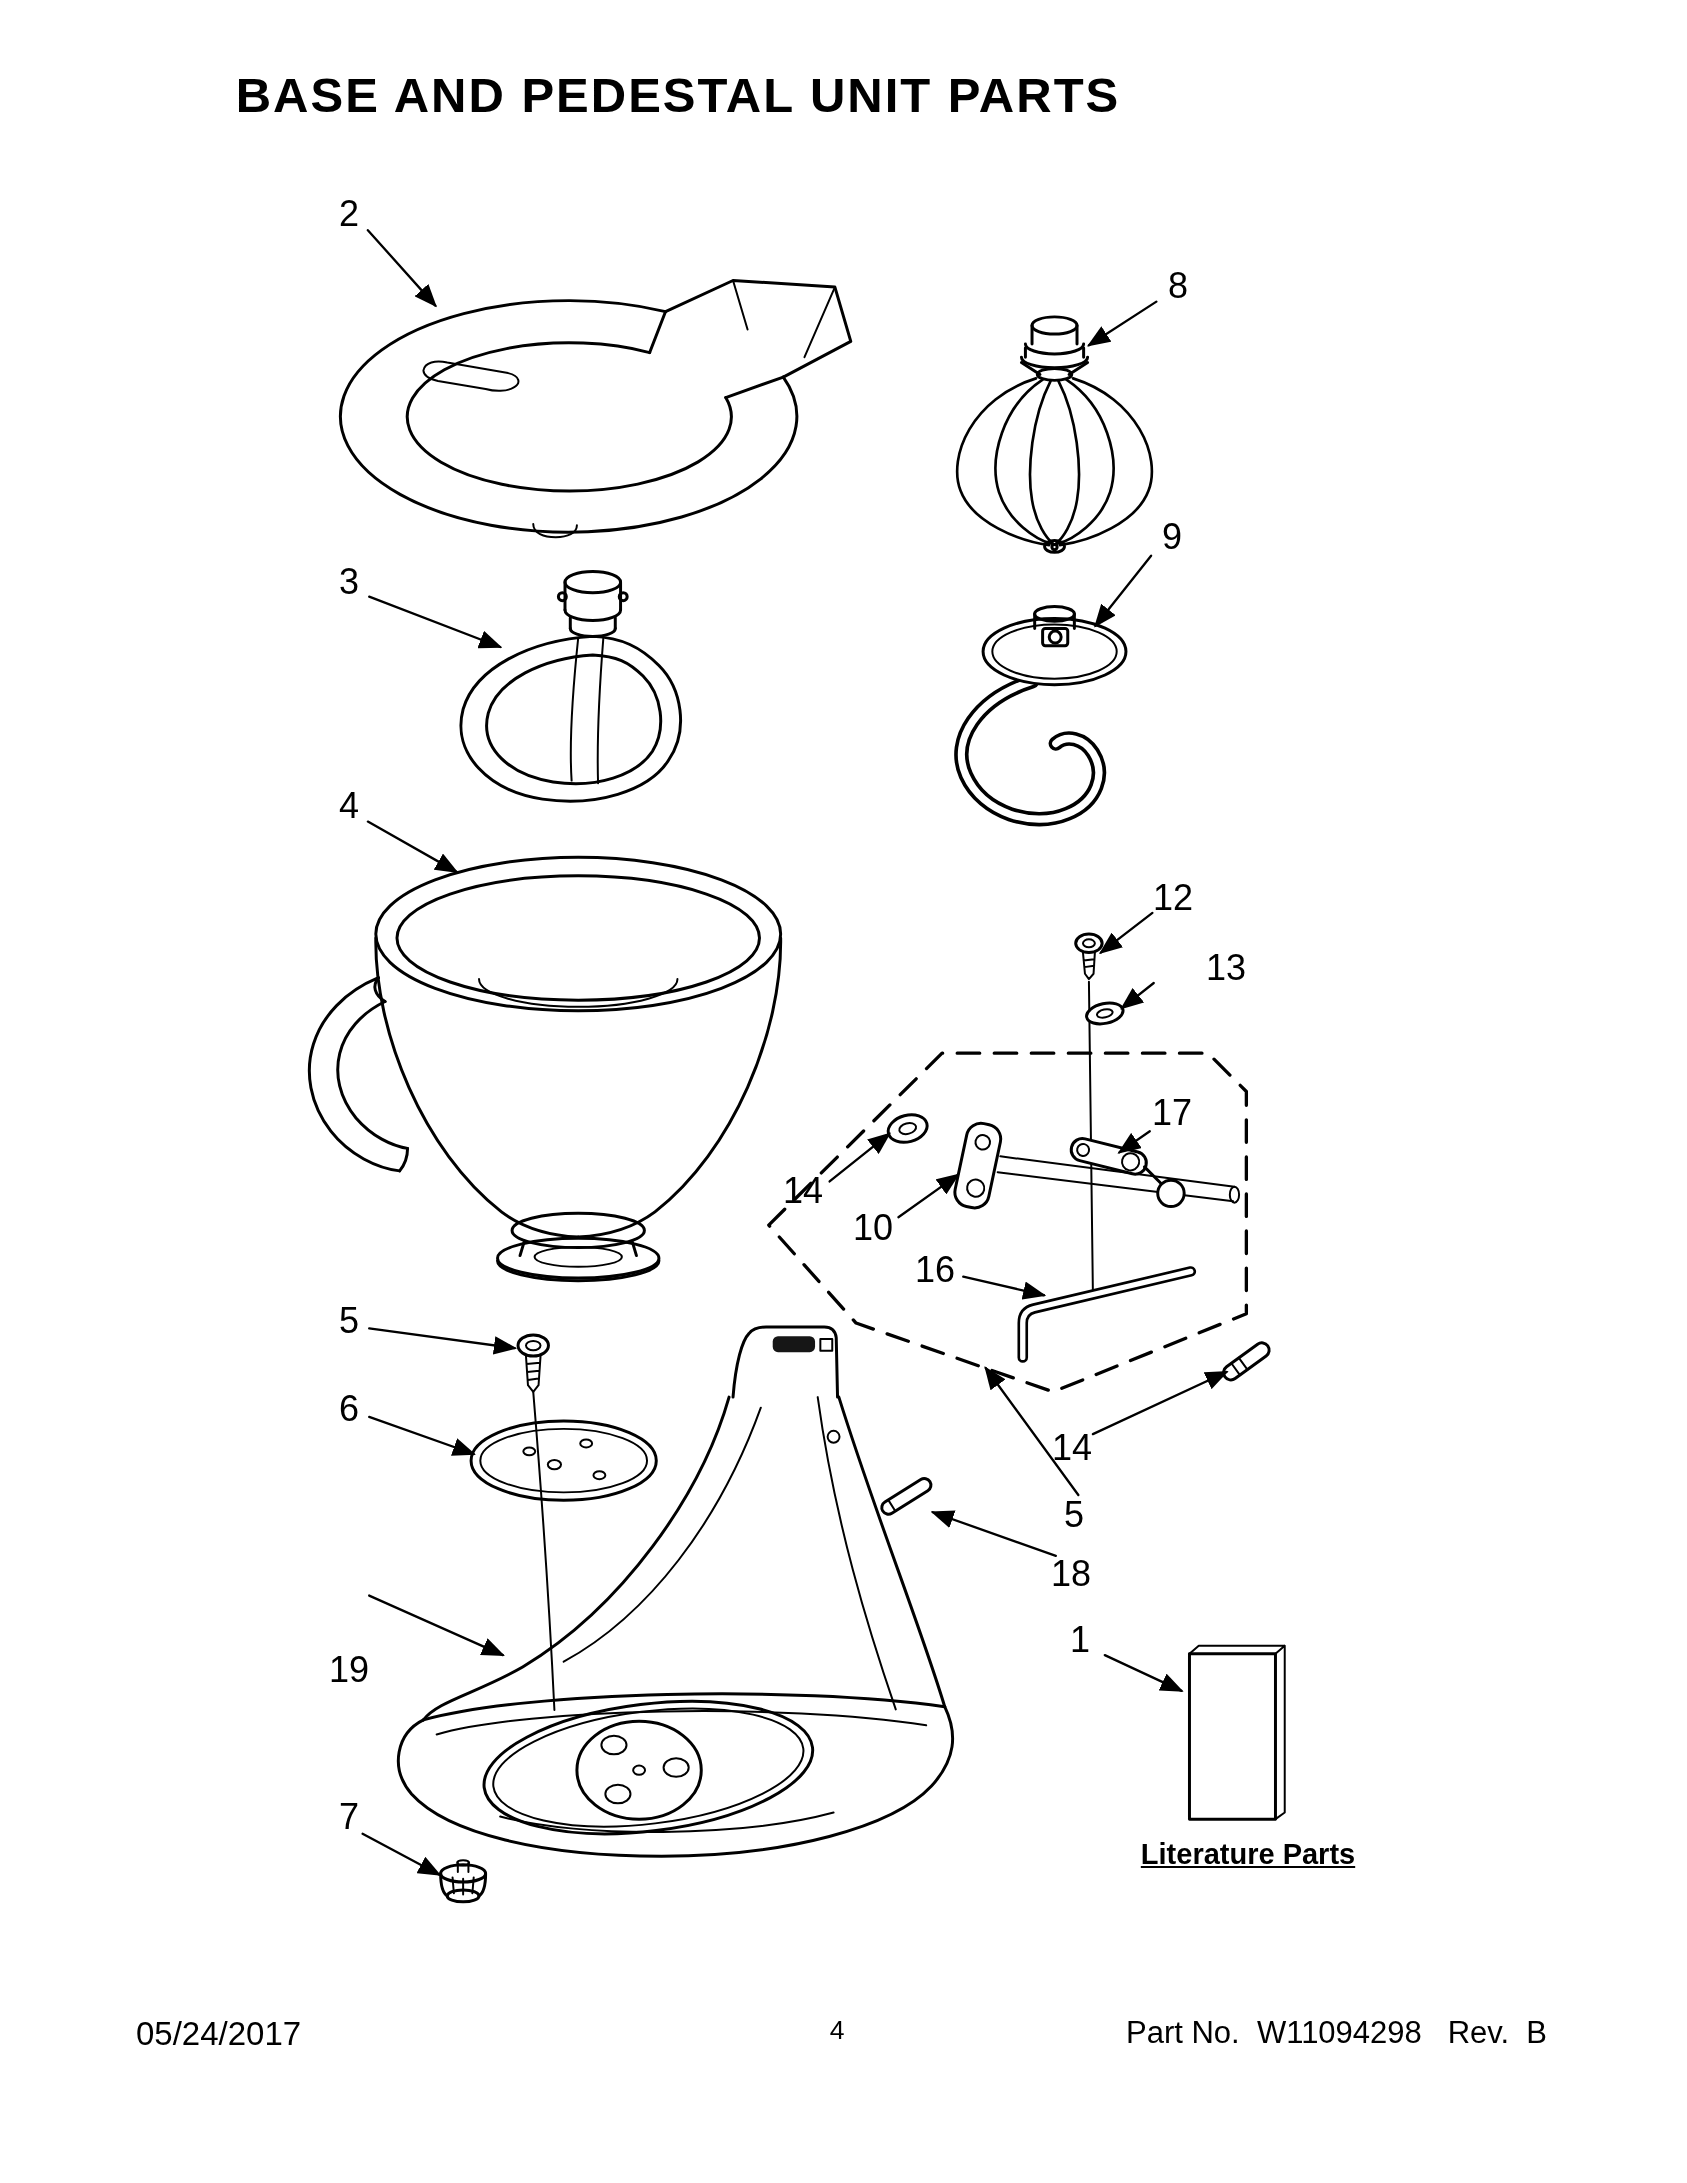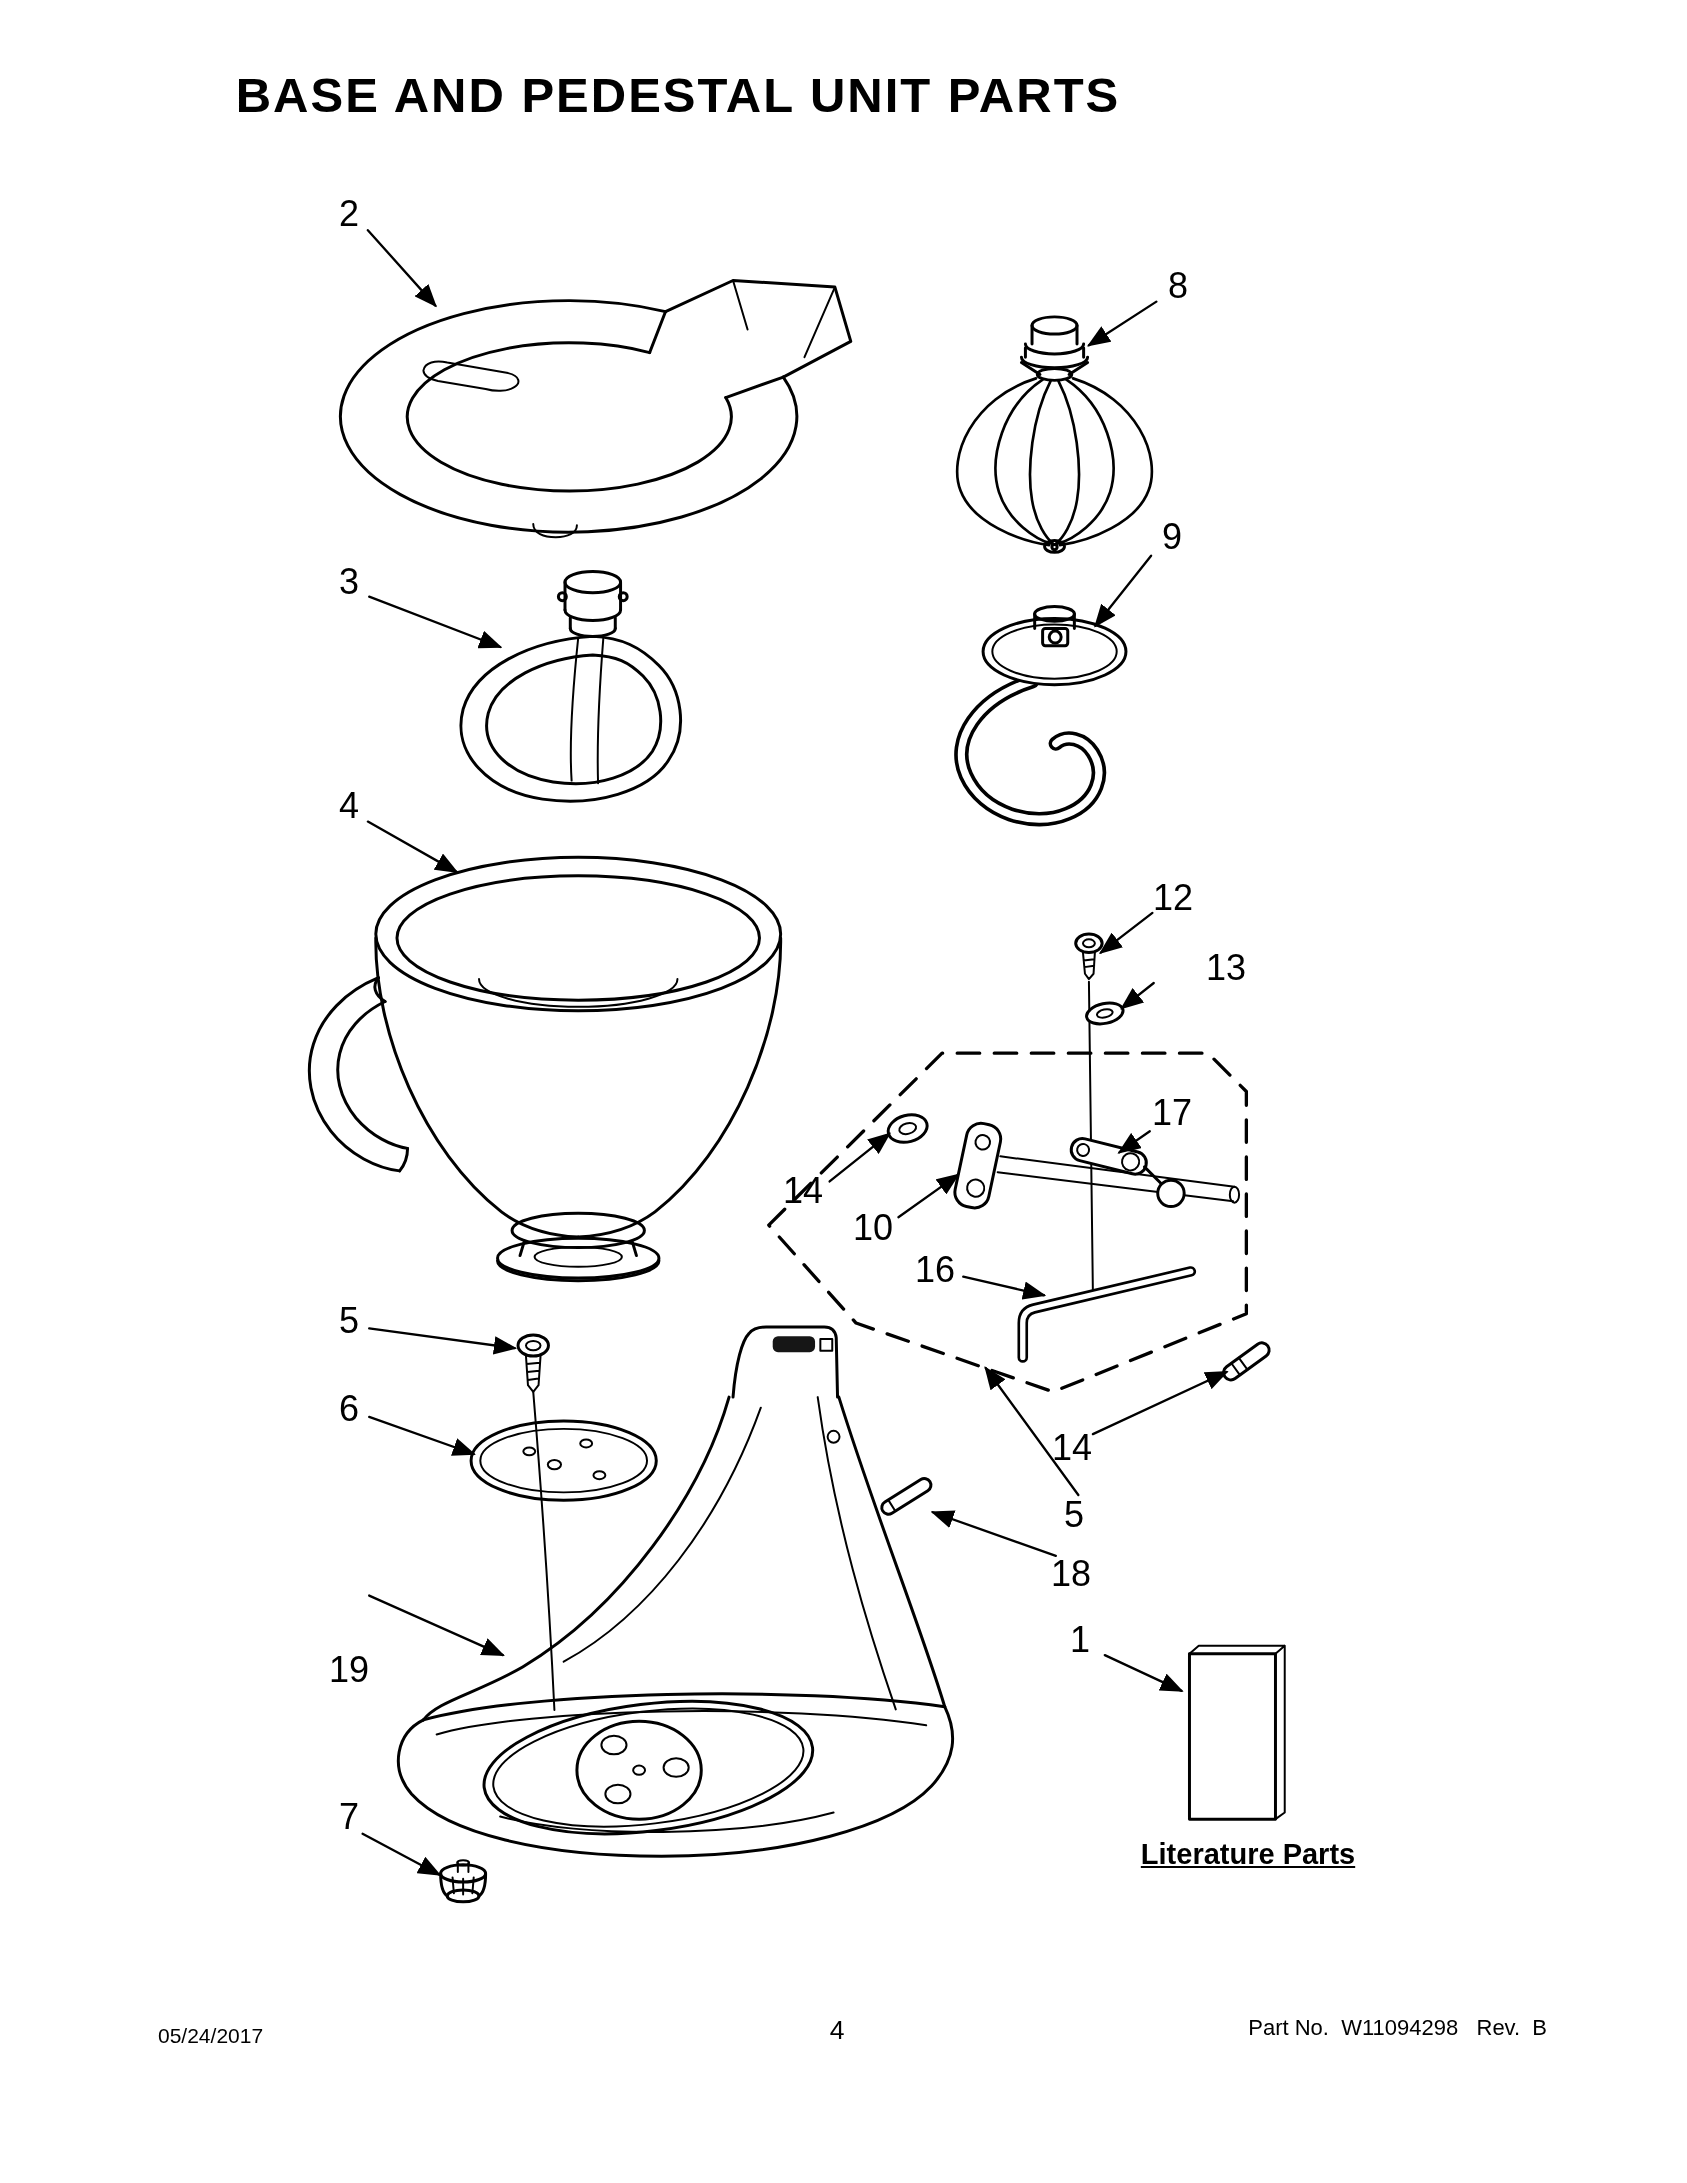--- a/index.html
+++ b/index.html
@@ -12,23 +12,23 @@
     font-size:49px;font-weight:bold;letter-spacing:2px;
   }
   .callout{
     position:absolute;transform:translate(-50%,-50%);
     font-size:36px;line-height:1;font-weight:400;
   }
   .literature-label{
     position:absolute;left:1248px;top:1838px;transform:translateX(-50%);
     font-size:29px;font-weight:bold;text-decoration:underline;white-space:pre;
   }
-  .footer-date{position:absolute;left:158px;top:2015px;font-size:21px;margin-top:9px;}
+  .footer-date{position:absolute;left:136px;top:2015px;font-size:33px;}
   .footer-page{position:absolute;left:837px;top:2015px;transform:translateX(-50%);font-size:26.5px;}
-  .footer-part{position:absolute;right:140px;top:2015px;font-size:22px;white-space:pre;}
+  .footer-part{position:absolute;right:140px;top:2015px;font-size:31px;white-space:pre;}
   .diagram-svg{position:absolute;left:0;top:0;}
   g.art path, g.art ellipse, g.art circle, g.art rect, g.art line, g.art polyline, g.art polygon{
     fill:none;stroke:#000;stroke-width:4.5;stroke-linecap:round;stroke-linejoin:round;
   }
   g.art .s2{stroke-width:3;}
   g.art .wire{stroke-width:4;}
   g.art .fw{fill:#ffffff;}
   g.art .dark{fill:#161616;stroke:none;}
   g.art .tubeA{stroke-width:22;}
   g.art .tubeB{stroke:#ffffff;stroke-width:11;}

